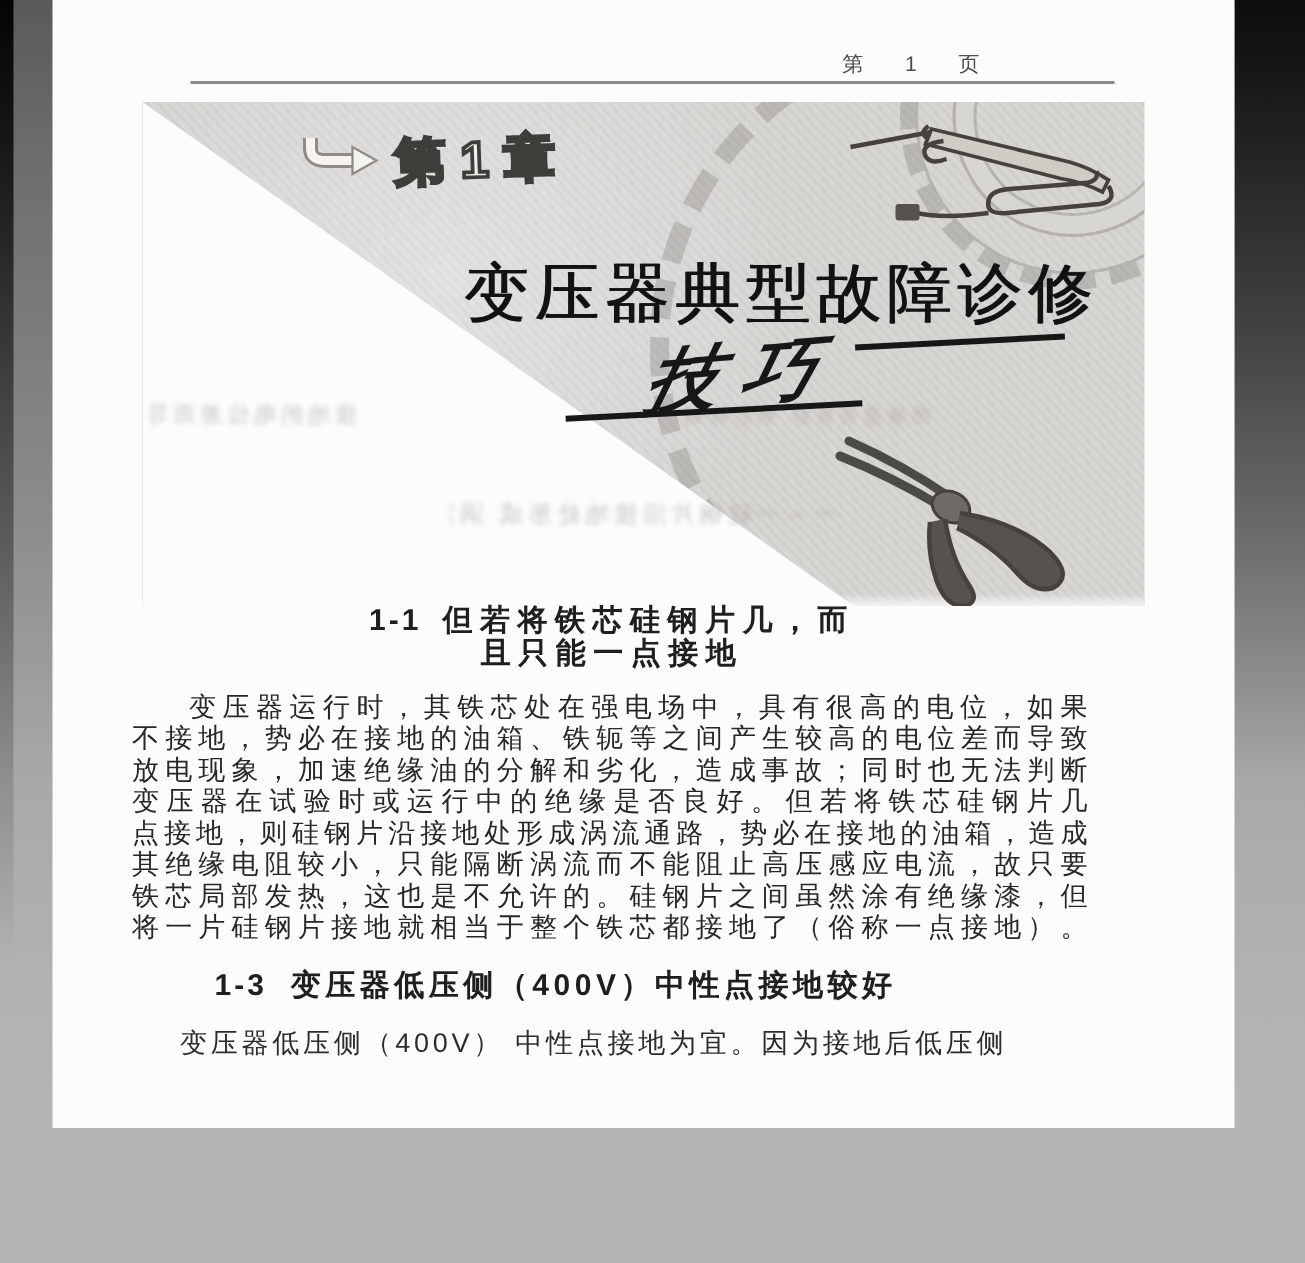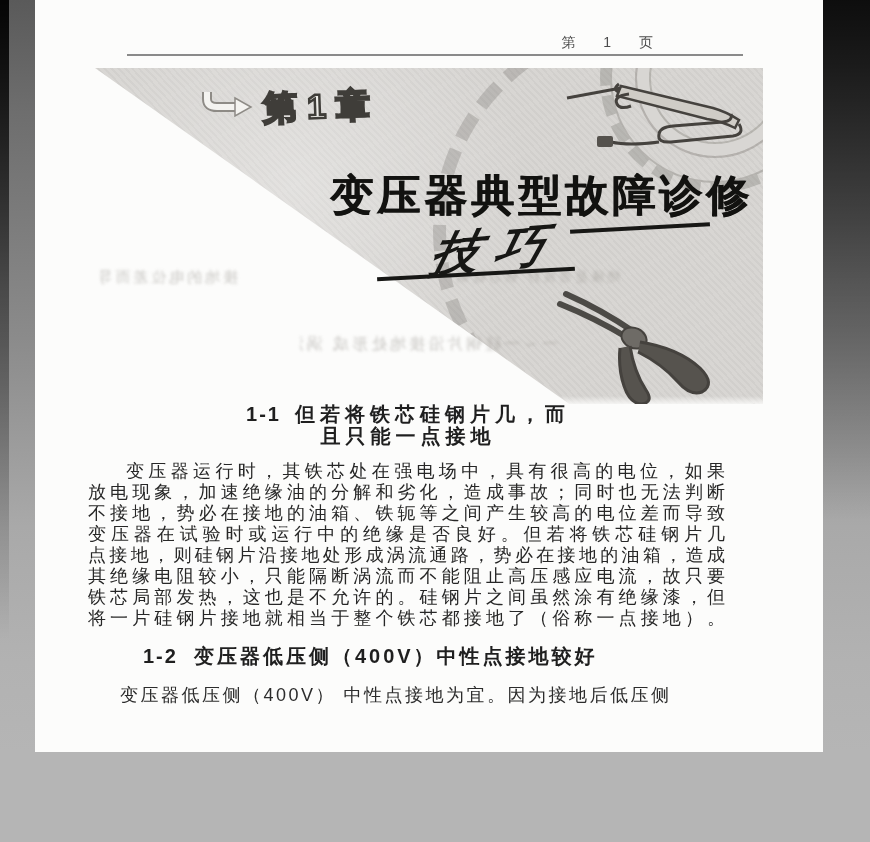--- a/index.html
+++ b/index.html
@@ -35,22 +35,22 @@
   .hero-white-triangle { position:absolute; left:0; top:0; width:100%; height:100%;
                          background:#fcfcfb; clip-path:polygon(0 0, 71% 100%, 0 100%); }
   .hero-white-fade { position:absolute; left:0; bottom:0; width:100%; height:8px;
                      background:linear-gradient(180deg,rgba(252,252,251,0),rgba(252,252,251,.8)); }
 
   .chapter-badge { position:absolute; left:168px; top:16px; font-size:34px; font-weight:900;
                    letter-spacing:10px; color:#eeede9; -webkit-text-stroke:2.5px #3f3d39;
                    text-shadow:0 0 1px #55524d; transform:rotate(-2deg); }
   .arrow-icon { position:absolute; left:106px; top:22px; }
 
-  .hero-title { position:absolute; left:193px; top:99px; width:465px; text-align:right;
-                font-size:43px; font-weight:700; letter-spacing:4px; color:#121210;
+  .hero-title { position:absolute; left:193px; top:99px; width:465px; text-align:center;
+                font-size:43px; font-weight:400; letter-spacing:4px; color:#121210;
                 white-space:nowrap; text-shadow:1px 0 0 #121210; }
 
   .script-block { position:absolute; left:280px; top:150px; width:335px; height:66px; }
   .script-underbar { position:absolute; left:2px; bottom:8px; width:198px; height:4px; background:#171715; transform:rotate(-3deg); }
   .script-word { position:absolute; left:58px; top:0; font-size:48px; font-weight:900; font-style:italic;
                  color:#171715; letter-spacing:14px; transform:skewX(-18deg) rotate(-5deg); white-space:nowrap; }
   .script-overbar { position:absolute; right:0; top:8px; width:140px; height:4px; background:#171715; transform:rotate(-3deg); }
 
   .bleed { position:absolute; color:#a6a39e; filter:blur(1.6px); opacity:.6; transform:scaleX(-1);
            font-size:15px; letter-spacing:3px; line-height:21px; white-space:nowrap; overflow:hidden; }
@@ -151,31 +151,31 @@
 
     <div class="sec1">
       <div>
         <span class="num">1-1</span><span>但若将铁芯硅钢片几，而</span>
       </div>
       <div>且只能一点接地</div>
     </div>
 
     <div class="para1">
       <div class="pline indent">变压器运行时，其铁芯处在强电场中，具有很高的电位，如果</div>
+      <div class="pline">不接地，势必在接地的油箱、铁轭等之间产生较高的电位差而导致</div>
       <div class="pline">放电现象，加速绝缘油的分解和劣化，造成事故；同时也无法判断</div>
-      <div class="pline">不接地，势必在接地的油箱、铁轭等之间产生较高的电位差而导致</div>
       <div class="pline">变压器在试验时或运行中的绝缘是否良好。但若将铁芯硅钢片几</div>
       <div class="pline">点接地，则硅钢片沿接地处形成涡流通路，势必在接地的油箱，造成</div>
       <div class="pline">其绝缘电阻较小，只能隔断涡流而不能阻止高压感应电流，故只要</div>
       <div class="pline">铁芯局部发热，这也是不允许的。硅钢片之间虽然涂有绝缘漆，但</div>
       <div class="pline">将一片硅钢片接地就相当于整个铁芯都接地了（俗称一点接地）。</div>
     </div>
 
     <div class="sec2">
-      <span class="num">1-2</span><span>变压器低压侧（400V）中性点接地较好</span>
+      <span class="num">1-3</span><span>变压器低压侧（400V）中性点接地较好</span>
     </div>
 
     <div class="para2">变压器低压侧（400V） 中性点接地为宜。因为接地后低压侧</div>
   </div>
 
   <div class="page2">
     <div class="page2-peek">第 页</div>
   </div>
 </div>
 

